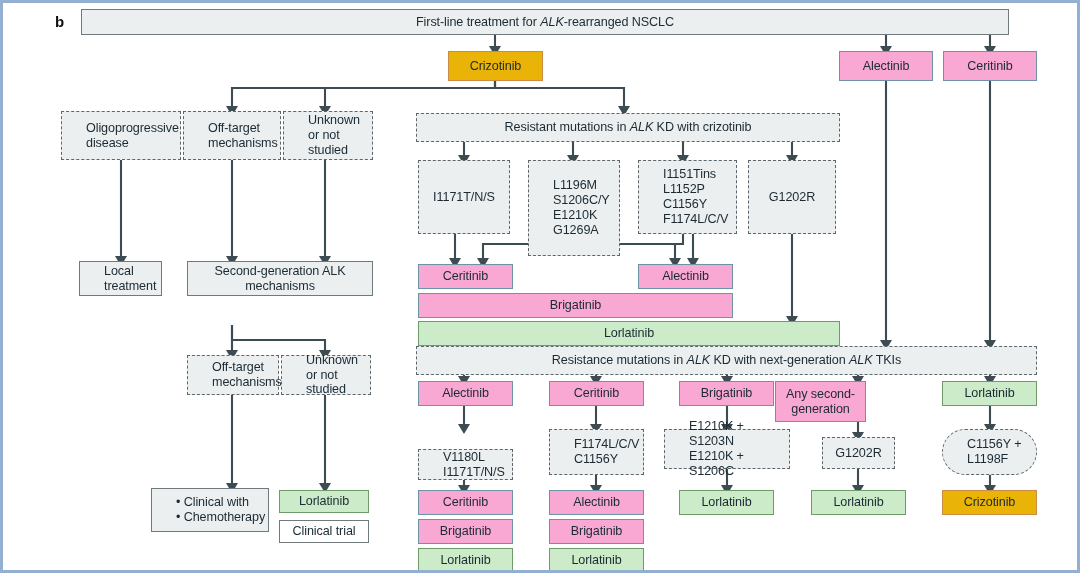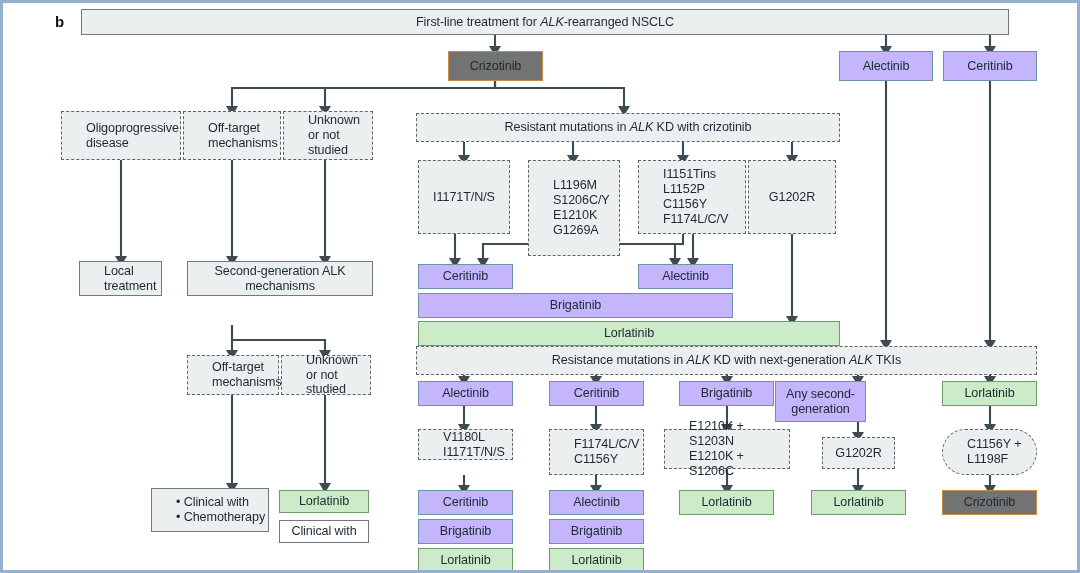--- a/index.html
+++ b/index.html
@@ -15,23 +15,23 @@
     position:absolute;box-sizing:border-box;
     display:flex;align-items:center;
     font-size:12.6px;color:#1b2a33;line-height:1.18;
     letter-spacing:-0.1px;
   }
   .box .txt{width:100%;}
   .center{justify-content:center;text-align:center;}
   .left{justify-content:flex-start;text-align:left;padding-left:24px;}
   
   .f-grey   {background:#eceff0;}
-  .f-blue   {background:#c4b5fd;}
+  .f-blue   {background:#f9a8d4;}
   .f-green  {background:#ccebc8;}
-  .f-orange {background:#737373;}
+  .f-orange {background:#eab308;}
   .f-white  {background:#ffffff;}
   
   .b-solid-grey   {border:1.3px solid #707a7d;}
   .b-solid-blue   {border:1.3px solid #6d93a8;}
   .b-solid-green  {border:1.3px solid #6f9b6a;}
   .b-solid-orange {border:1.3px solid #c98c44;}
   .b-dash         {border:1.4px dashed #5d666a;}
   svg.wires{position:absolute;left:0;top:0;width:1080px;height:573px;pointer-events:none;}
   .bullet{display:block;}
   em{font-style:italic;}
@@ -140,21 +140,21 @@
   <div class="box f-grey b-solid-grey center" style="left:184px;top:258px;width:186px;height:35px;">
     <span class="txt">Second-generation ALK mechanisms</span>
   </div>
 
   <div class="box f-grey b-dash center" style="left:415px;top:157px;width:92px;height:74px;">
     <span class="txt">I1171T/N/S</span>
   </div>
   <div class="box f-grey b-dash left" style="left:525px;top:157px;width:92px;height:96px;">
     <span class="txt">L1196M<br>S1206C/Y<br>E1210K<br>G1269A</span>
   </div>
-  <div class="box f-grey b-dash left" style="left:635px;top:157px;width:108px;height:74px;">
+  <div class="box f-grey b-dash left" style="left:635px;top:157px;width:99px;height:74px;">
     <span class="txt">I1151Tins<br>L1152P<br>C1156Y<br>F1174L/C/V</span>
   </div>
   <div class="box f-grey b-dash center" style="left:745px;top:157px;width:88px;height:74px;">
     <span class="txt">G1202R</span>
   </div>
 
   <div class="box f-blue b-solid-blue center" style="left:415px;top:261px;width:95px;height:25px;">
     <span class="txt">Ceritinib</span>
   </div>
   <div class="box f-blue b-solid-blue center" style="left:635px;top:261px;width:95px;height:25px;">
@@ -176,31 +176,31 @@
   <div class="box f-grey b-solid-grey left" style="left:148px;top:485px;width:118px;height:44px;">
     <span class="txt">
       <span class="bullet">• Clinical with</span>
         <span class="bullet">• Chemotherapy</span>
     </span>
   </div>
   <div class="box f-green b-solid-green center" style="left:276px;top:487px;width:90px;height:23px;">
     <span class="txt">Lorlatinib</span>
   </div>
   <div class="box f-white b-solid-grey center" style="left:276px;top:517px;width:90px;height:23px;">
-    <span class="txt">Clinical with</span>
+    <span class="txt">Clinical trial</span>
   </div>
 
   <div class="box f-grey b-dash center" style="left:413px;top:343px;width:621px;height:29px;">
     <span class="txt">Resistance mutations in <em>ALK</em> KD with next-generation <em>ALK</em> TKIs</span>
   </div>
 
   <div class="box f-blue b-solid-blue center" style="left:415px;top:378px;width:95px;height:25px;">
     <span class="txt">Alectinib</span>
   </div>
-  <div class="box f-grey b-dash left" style="left:415px;top:426px;width:95px;height:31px;align-items:center;">
+  <div class="box f-grey b-dash left" style="left:415px;top:446px;width:95px;height:31px;align-items:center;">
     <span class="txt">V1180L<br>I1171T/N/S</span>
   </div>
   <div class="box f-blue b-solid-blue center" style="left:415px;top:487px;width:95px;height:25px;">
     <span class="txt">Ceritinib</span>
   </div>
   <div class="box f-blue b-solid-blue center" style="left:415px;top:516px;width:95px;height:25px;">
     <span class="txt">Brigatinib</span>
   </div>
   <div class="box f-green b-solid-green center" style="left:415px;top:545px;width:95px;height:25px;">
     <span class="txt">Lorlatinib</span>

